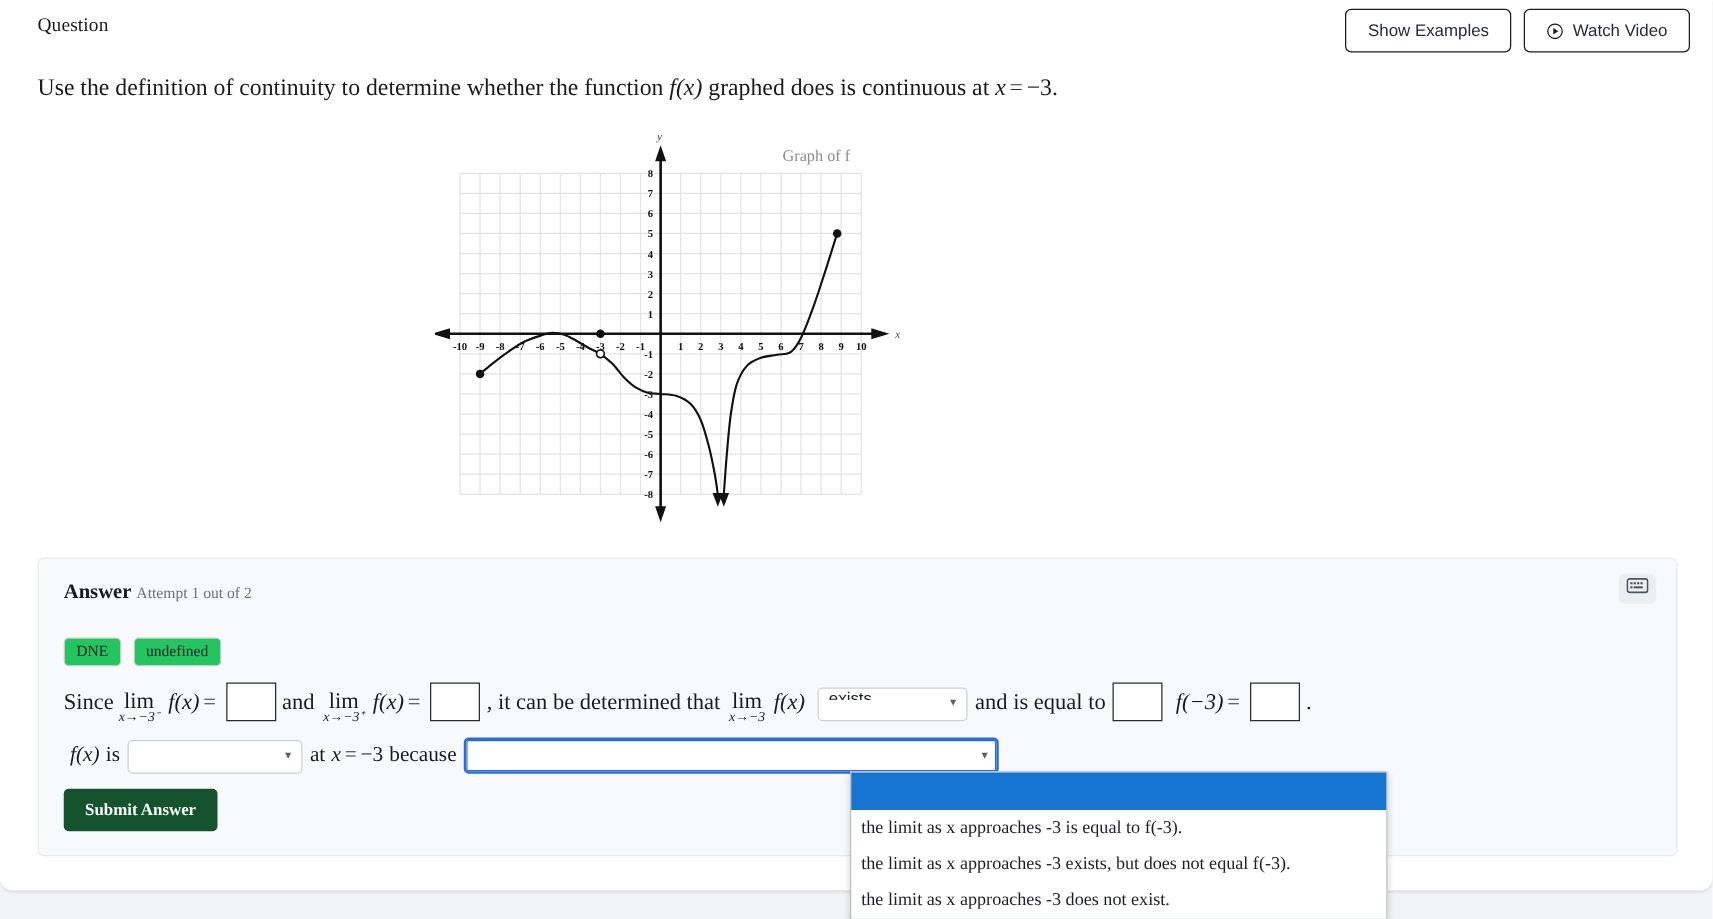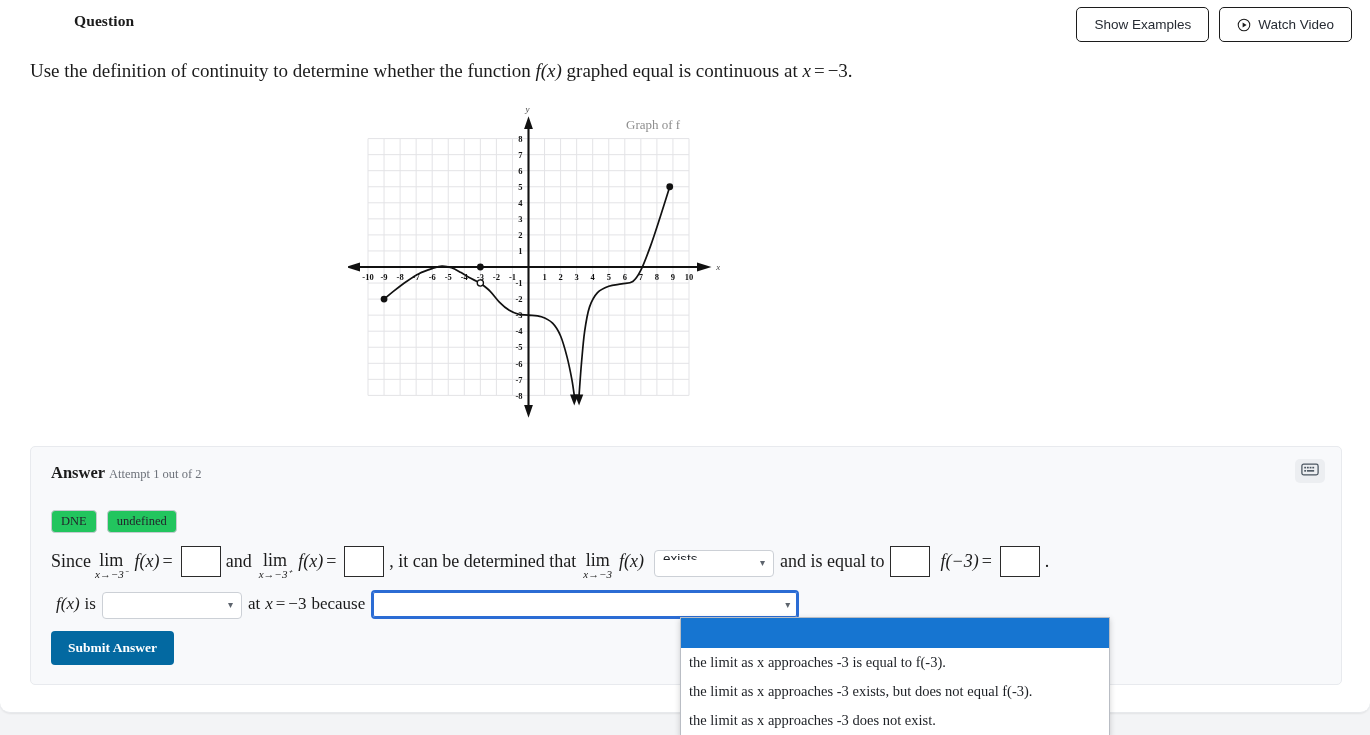--- a/index.html
+++ b/index.html
@@ -13,21 +13,21 @@
   .page-card{
     position:absolute;left:0;top:0;width:1370px;height:712px;
     background:#ffffff;
     border-bottom-left-radius:10px;border-bottom-right-radius:10px;
     box-shadow:0 1px 2px rgba(0,0,0,.07);
     border-bottom:1px solid #e7e9ec;
   }
   
   .q-title{
     position:absolute;left:30px;top:12px;
-    font-size:15.5px;font-weight:bold;letter-spacing:.1px;margin-left:44px;
+    font-size:15.5px;font-weight:normal;letter-spacing:.1px;
   }
   .hdr-btns{position:absolute;right:18px;top:7px;display:flex;gap:10px;}
   .hdr-btn{
     font-family:"Liberation Sans", sans-serif;
     font-size:13.5px;color:#262b33;
     background:#fff;border:1px solid #1c1c1c;border-radius:5px;
     height:33px;padding:0 17px;display:flex;align-items:center;gap:7px;
     cursor:pointer;white-space:nowrap;
   }
   .play-ico{display:inline-block;width:14px;height:14px;}
@@ -91,21 +91,21 @@
   }
   .sel-wrap{position:relative;display:inline-block;margin:0 6px;}
   .sel-wrap select{margin:0;}
   .sel-wrap .caret{
     position:absolute;right:9px;top:50%;transform:translateY(-50%);
     pointer-events:none;color:#5d646d;font-size:10px;
   }
   .sel-focus{border:2px solid #2b6cd4;box-shadow:0 0 0 1px #2b6cd4 inset;}
   .submit-btn{
     position:absolute;left:20px;top:184px;
-    background:#0369a1;color:#fff;border:none;border-radius:4px;
+    background:#14532d;color:#fff;border:none;border-radius:4px;
     font-family:"Liberation Serif", serif;font-size:13.5px;font-weight:bold;
     padding:9px 17px;cursor:pointer;
   }
   
   .dd-list{
     position:absolute;left:680px;top:617px;width:428px;
     background:#fff;border:1px solid #b9bdc4;
     box-shadow:0 2px 6px rgba(0,0,0,.18);
     z-index:40;font-family:"Liberation Serif", serif;
   }
@@ -132,21 +132,21 @@
         <svg width="14" height="14" viewBox="0 0 16 16">
           <circle cx="8" cy="8" r="6.6" fill="none" stroke="#1c1c1c" stroke-width="1.2"></circle>
           <polygon points="6.4,5.1 11,8 6.4,10.9" fill="#1c1c1c"></polygon>
         </svg>
       </span>
       <span>Watch Video</span>
     </div>
   </div>
 
   <div class="prompt">
-    <span>Use the definition of continuity to determine whether the function </span><span class="mi">f(x)</span><span> graphed equal is continuous at </span><span class="mi">x</span><span class="op">=</span><span class="mnum">−3</span><span>.</span>
+    <span>Use the definition of continuity to determine whether the function </span><span class="mi">f(x)</span><span> graphed does is continuous at </span><span class="mi">x</span><span class="op">=</span><span class="mnum">−3</span><span>.</span>
   </div>
 
   <div class="graph-wrap">
     <div class="graph-label">
       <span>Graph of f</span>
     </div>
     <svg id="graph-svg" width="372" height="310">
         <g>
           <line x1="20" y1="30.599999999999994" x2="20" y2="287.4" stroke="#e3e3e6" stroke-width="1"></line>
           <line x1="36.04999999999998" y1="30.599999999999994" x2="36.04999999999998" y2="287.4" stroke="#e3e3e6" stroke-width="1"></line>

